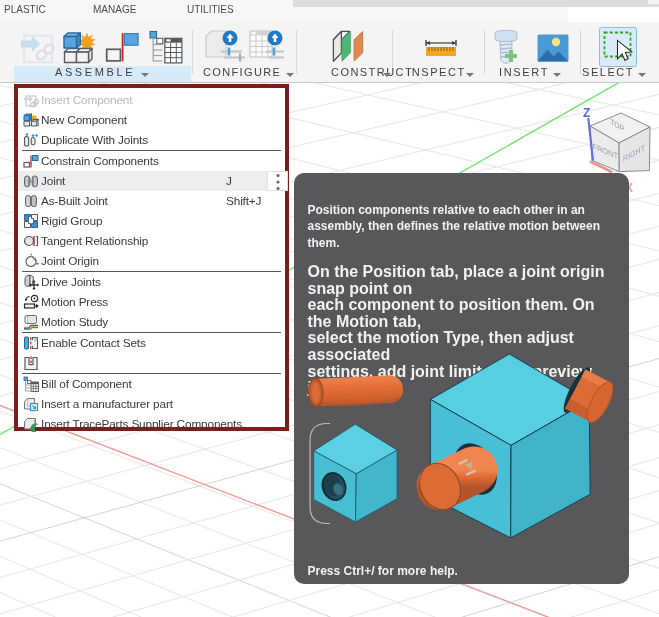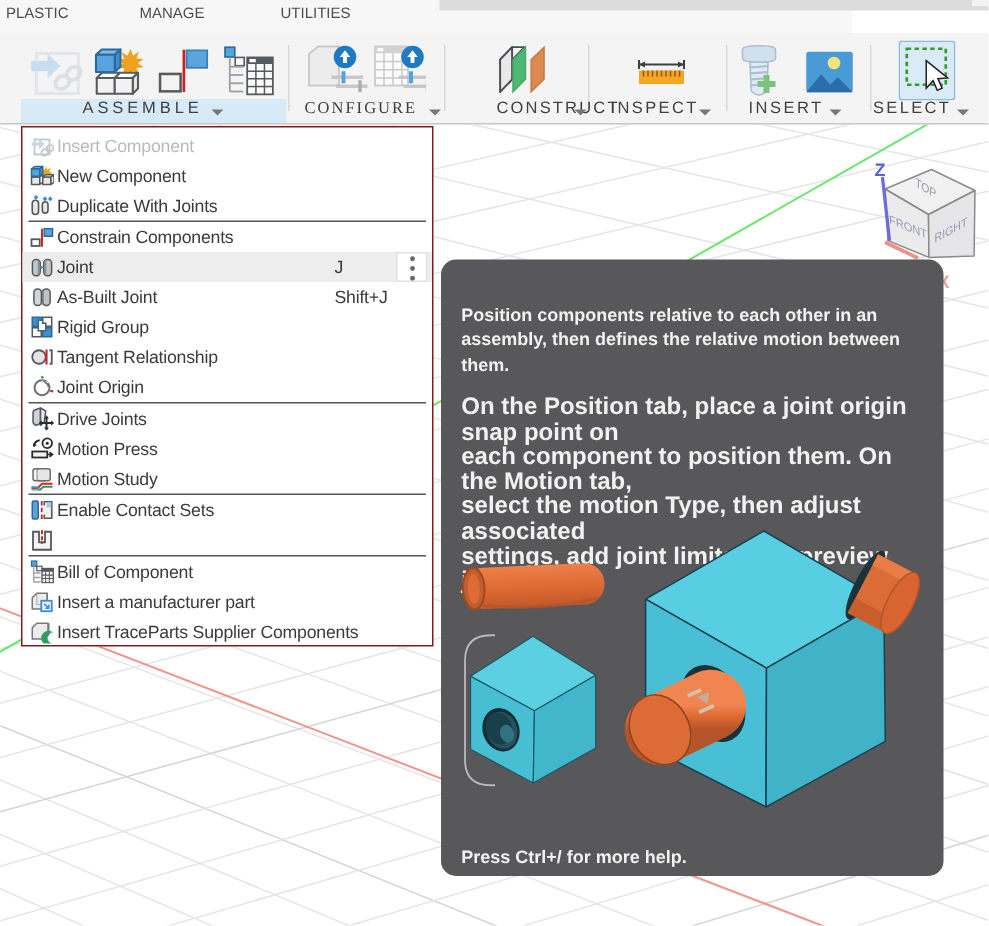--- a/index.html
+++ b/index.html
@@ -13,21 +13,21 @@
 #graystrip{position:absolute;left:293px;top:0;width:366px;height:7px;background:#dcdcdc;}
 #graynotch{position:absolute;left:648px;top:0;width:11px;height:4px;background:#f2f2f2;}
 
 #toolbar{position:absolute;left:0;top:22px;width:659px;height:61px;background:#f4f4f4;border-bottom:1px solid #c8c8c8;}
 .gsep{position:absolute;top:8px;height:44px;width:1px;background:#d9d9d9;}
 #asmbg{position:absolute;left:14px;top:44px;width:177px;height:16px;background:#d7eaf8;}
 .glabel{position:absolute;top:44px;font-size:11px;color:#3f3f3f;white-space:nowrap;}
 .caret{position:absolute;width:0;height:0;border-left:4px solid transparent;border-right:4px solid transparent;border-top:4px solid #777;}
 .ticon{position:absolute;}
 
-#menu{position:absolute;left:14px;top:84px;width:274.5px;height:347px;background:#fff;border:1px solid #7f1d1d;padding-top:1.5px;}
+#menu{position:absolute;left:14px;top:84px;width:274.5px;height:347px;background:#fff;border:4px solid #7f1d1d;padding-top:1.5px;}
 .mrow{position:relative;height:20px;line-height:20px;font-size:11.8px;letter-spacing:-0.15px;color:#3a3a3a;white-space:nowrap;}
 .mrow .ic{position:absolute;left:5px;top:2px;width:16px;height:16px;}
 .mrow .lb{position:absolute;left:23px;top:0;}
 .mrow .sc{position:absolute;left:208px;top:0;}
 .msep{height:1px;background:#555;margin:0 4px;}
 #jointrow{background:#ededed;}
 #jointrow .hl{position:absolute;left:249px;top:0;width:21px;height:20px;background:#fff;border:1px solid #e0e0e0;}
 .dis{color:#b6babf;}
 
 #tip{position:absolute;left:293.5px;top:172.5px;width:335.5px;height:411.5px;background:#58585a;border-radius:10px;}
@@ -109,21 +109,21 @@
 <div id="graystrip"></div>
     <div id="graynotch"></div>
 <div id="toolbar">
  <div id="asmbg"></div>
  <div class="gsep" style="left:192px;"></div>
  <div class="gsep" style="left:296px;"></div>
  <div class="gsep" style="left:392px;"></div>
  <div class="gsep" style="left:484px;"></div>
  <div class="gsep" style="left:580px;"></div>
  <span class="glabel" style="left:55px;letter-spacing:2.6px;">ASSEMBLE</span>
- <span class="glabel" style="left:203px;letter-spacing:1.35px;font-family:Liberation Serif, serif;">CONFIGURE</span>
+ <span class="glabel" style="left:203px;letter-spacing:1.35px;">CONFIGURE</span>
  <span class="glabel" style="left:298px;letter-spacing:1.45px;padding-left:33px;">CONSTRUCT</span>
  <span class="glabel" style="left:407px;letter-spacing:1.6px;">INSPECT</span>
  <span class="glabel" style="left:499px;letter-spacing:1.65px;">INSERT</span>
  <span class="glabel" style="left:582px;letter-spacing:1.55px;">SELECT</span>
  <div class="caret" style="left:141px;top:51px;"></div>
  <div class="caret" style="left:286px;top:51px;"></div>
  <div class="caret" style="left:383px;top:51px;"></div>
  <div class="caret" style="left:466px;top:51px;"></div>
  <div class="caret" style="left:553px;top:51px;"></div>
  <div class="caret" style="left:638px;top:51px;"></div>

